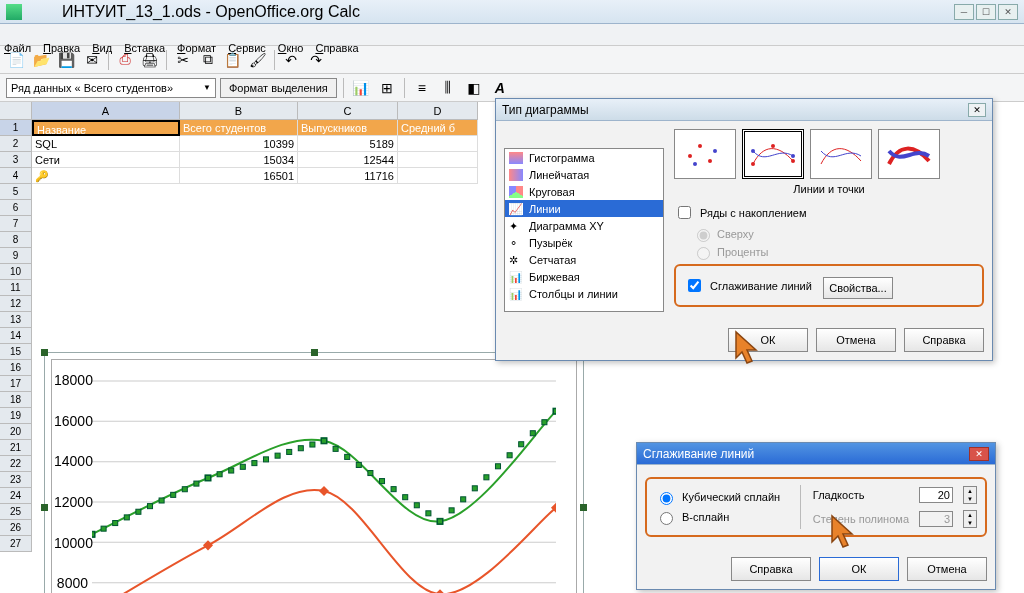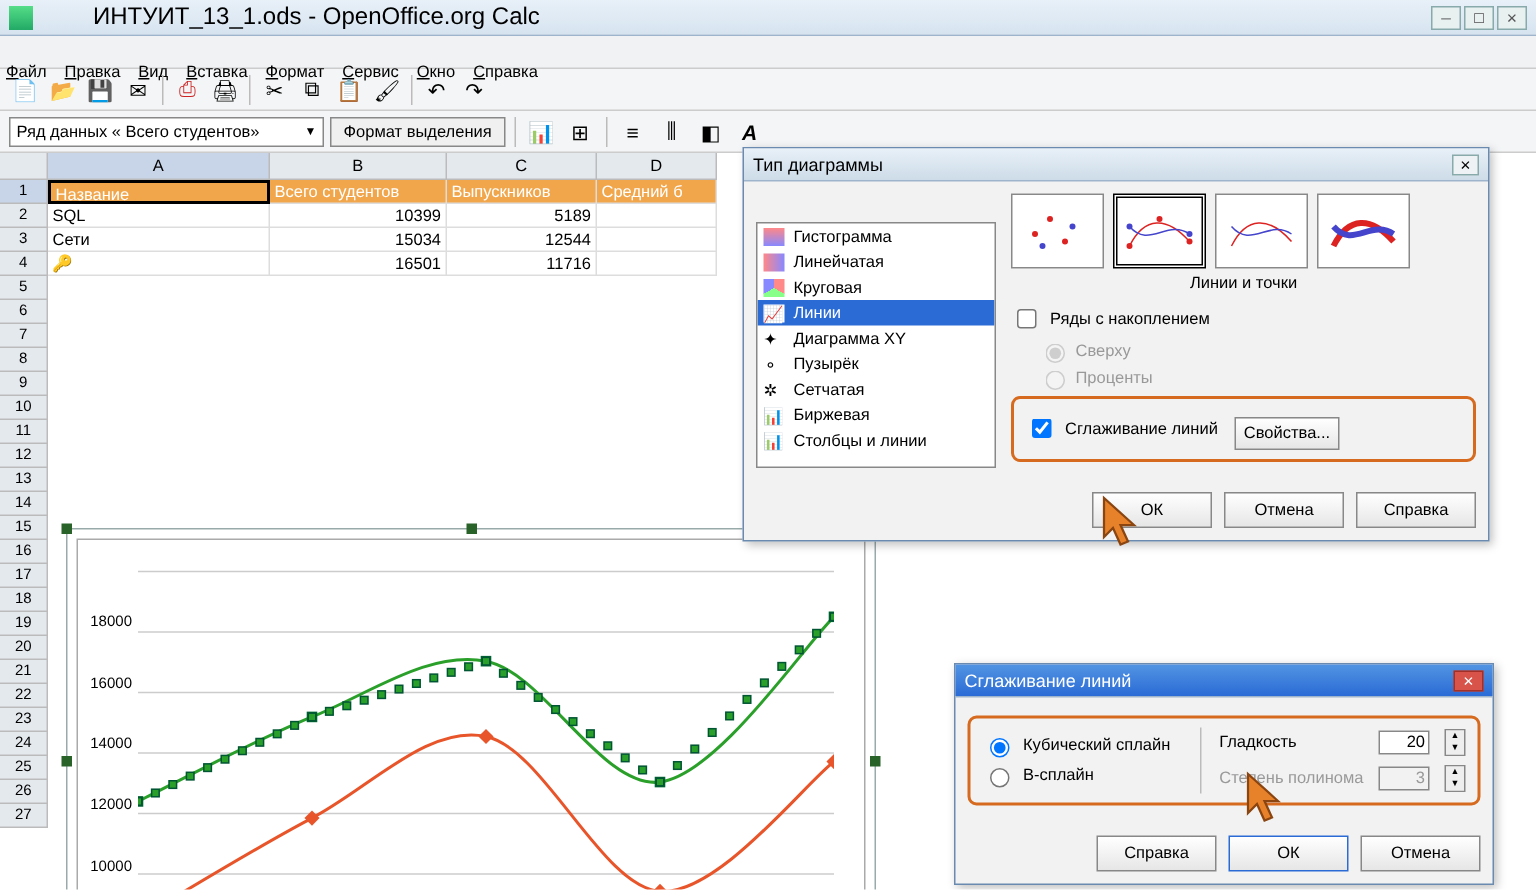--- a/index.html
+++ b/index.html
@@ -47,21 +47,21 @@
   .sel-cell { border: 2px solid #000; }
 
   
   .chart-frame { position: absolute; left: 44px; top: 250px; width: 540px; height: 310px; background: #fff; border: 1px solid #9aa; }
   .chart-frame .handles span { position: absolute; width: 7px; height: 7px; background: #2a632a; }
   .h1{left:-4px;top:-4px}.h2{left:50%;top:-4px;margin-left:-3px}.h3{right:-4px;top:-4px}
   .h4{left:-4px;top:50%;margin-top:-3px}.h5{right:-4px;top:50%;margin-top:-3px}
   .chart-inner { position: absolute; left: 6px; top: 6px; right: 6px; bottom: 6px; border: 1px solid #aaa; }
   .plot { position: absolute; left: 40px; top: 20px; right: 20px; bottom: 30px; }
   .plot svg { width: 100%; height: 100%; }
-  .ytick { position: absolute; left: -38px; width: 34px; text-align: right; font-size: 10px; margin-top: 35px; }
+  .ytick { position: absolute; left: -38px; width: 34px; text-align: right; font-size: 14px; }
 
   
   .dialog { position: absolute; background: #f2f2f2; border: 1px solid #6a8ab0; box-shadow: 2px 2px 6px rgba(0,0,0,.25); }
   .dlg-title { height: 22px; background: linear-gradient(#e8f0f8, #cddce8); border-bottom: 1px solid #9db4cc; display: flex; align-items: center; padding: 0 6px; font-size: 12px; }
   .dlg-title .close { margin-left: auto; width: 18px; height: 14px; border: 1px solid #8aa; background: #eef2f4; display: flex; align-items: center; justify-content: center; font-size: 9px; }
   .dlg-body { padding: 8px; }
   .type-list { width: 160px; height: 164px; background: #fff; border: 1px solid #888; overflow: hidden; margin-top: 19px; }
   .type-item { height: 17px; display: flex; align-items: center; padding: 0 4px; gap: 6px; }
   .type-item.sel { background: #2a6bd6; color: #fff; }
   .type-icon { width: 14px; height: 12px; display: inline-block; }

